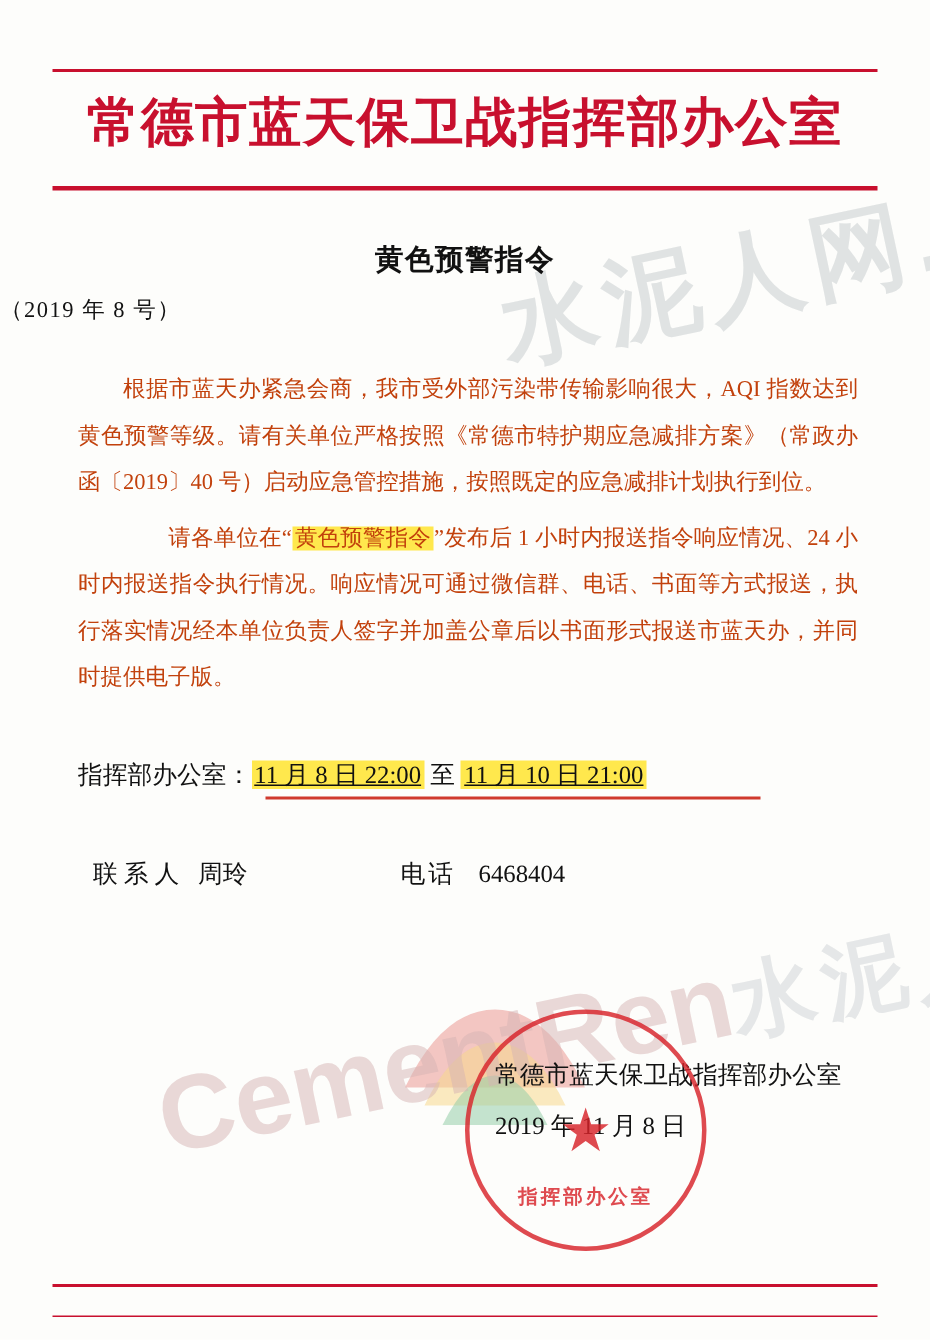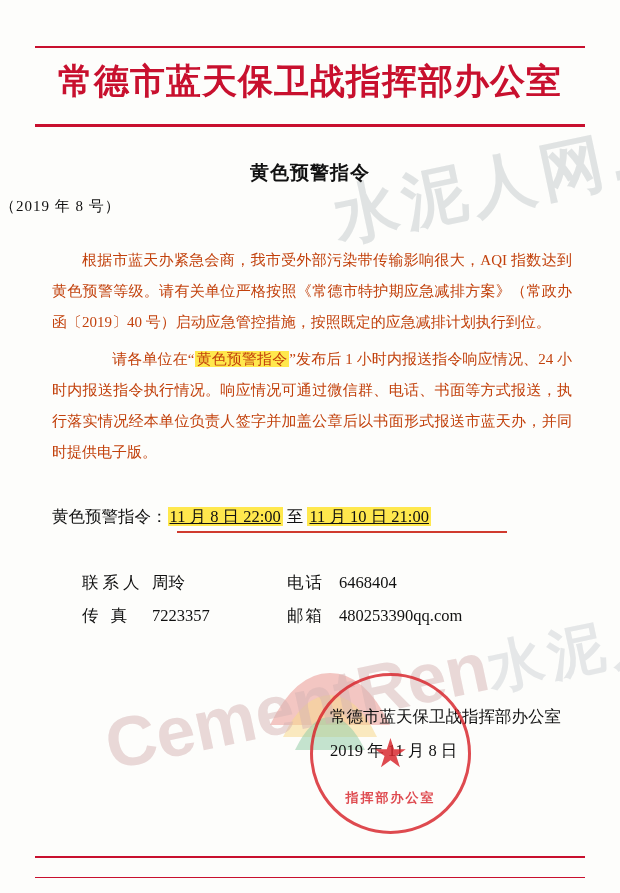--- a/index.html
+++ b/index.html
@@ -157,21 +157,21 @@
     left: 177px;
     width: 330px;
     height: 1.5px;
     background: #d03a2e;
     z-index: 10;
   }
 
   .contacts {
     position: absolute;
     top: 566px;
-    left: 82px;
+    left: 62px;
     width: 480px;
     font-size: 16.5px;
     line-height: 33px;
     color: #111;
     z-index: 10;
   }
   .contacts .row { display: flex; }
   .contacts .c-label { width: 70px; letter-spacing: 4px; }
   .contacts .c-value { width: 135px; }
   .contacts .c-label2 { width: 52px; letter-spacing: 2px; }
@@ -271,39 +271,33 @@
   <div class="docnum">（2019 年 8 号）</div>
 
   <div class="body-text">
     <p>根据市蓝天办紧急会商，我市受外部污染带传输影响很大，AQI 指数达到黄色预警等级。请有关单位严格按照《常德市特护期应急减排方案》（常政办函〔2019〕40 号）启动应急管控措施，按照既定的应急减排计划执行到位。</p>
     <p>
       　　请各单位在“<span class="hl">黄色预警指令</span>”发布后 1 小时内报送指令响应情况、24 小时内报送指令执行情况。响应情况可通过微信群、电话、书面等方式报送，执行落实情况经本单位负责人签字并加盖公章后以书面形式报送市蓝天办，并同时提供电子版。
     </p>
   </div>
 
   <div class="exec-line">
-    <span>黄色预警指令：</span><span class="exec-time hl">11 月 8 日 22:00</span>
+    <span>指挥部办公室：</span><span class="exec-time hl">11 月 8 日 22:00</span>
     <span>至</span>
     <span class="exec-time hl">11 月 10 日 21:00</span>
   </div>
   <div class="exec-underline"></div>
 
   <div class="contacts">
     <div class="row">
       <span class="c-label">联系人</span>
       <span class="c-value">周玲</span>
       <span class="c-label2">电话</span>
       <span class="c-value2">6468404</span>
     </div>
-    <div class="row">
-      <span class="c-label">传  真</span>
-      <span class="c-value">7223357</span>
-      <span class="c-label2">邮箱</span>
-      <span class="c-value2">480253390qq.com</span>
-    </div>
   </div>
 
   <div class="sig">
     <div class="s-row">常德市蓝天保卫战指挥部办公室</div>
     <div class="s-row">2019 年 11 月 8 日</div>
   </div>
 
   <div class="stamp">
     <div class="star">★</div>
     <div class="arc-bottom">指挥部办公室</div>

